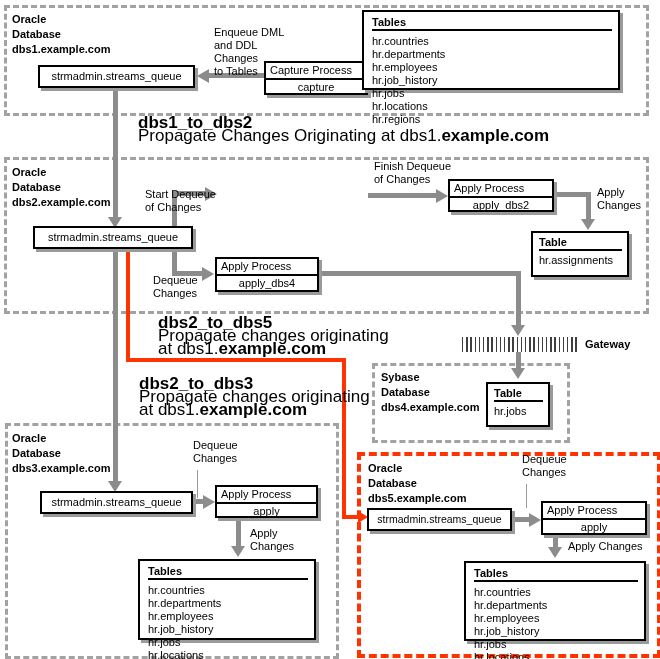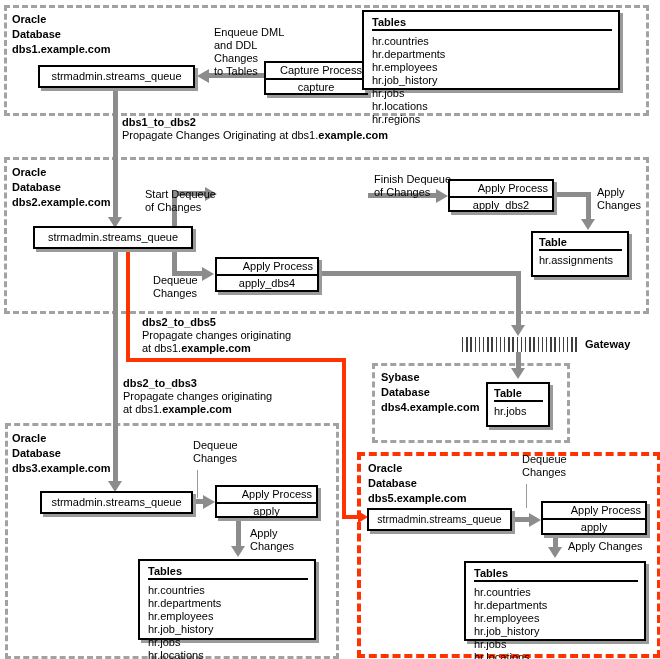--- a/index.html
+++ b/index.html
@@ -4,25 +4,25 @@
 <style>
   html,body{margin:0;padding:0;background:#fff;}
   .stage{position:relative;width:660px;height:659px;background:#fff;overflow:hidden;
          font-family:"Liberation Sans",sans-serif;color:#000;}
   .sec{position:absolute;border:3px dashed #a2a2a2;z-index:0;}
   .sec.red{border:4px dashed #ff3300;}
   .sec-title{position:absolute;font-size:11px;line-height:15px;font-weight:bold;
              white-space:pre-line;z-index:5;}
   .lbl{position:absolute;font-size:11px;line-height:13px;white-space:pre-line;z-index:5;}
   .lbl .b,.b{font-weight:bold;}
-  .lblblock{position:absolute;font-size:11px;line-height:13px;z-index:5;}
+  .lblblock{position:absolute;font-size:17px;line-height:13px;z-index:5;margin-left:16px;}
   .box{position:absolute;background:#fff;border:2px solid #000;box-shadow:3px 3px 0 #9a9a9a;
        z-index:3;box-sizing:border-box;font-size:11px;}
   .qbox{text-align:center;padding-top:3px;}
-  .pt{border-bottom:2px solid #000;text-align:right;padding:1px 4px 2px;}
+  .pt{border-bottom:2px solid #000;text-align:left;padding:1px 4px 2px;}
   .pb{text-align:center;padding:1px 20px;}
   .thead{font-weight:bold;padding:4px 8px 1px;}
   .rule{height:2px;background:#000;margin:0 6px 2px 8px;}
   .tcols{display:flex;padding:2px 4px 0 8px;flex-direction:column;}
   .tcol{line-height:13px;}
   .tfree{padding:2px 6px 0;line-height:13px;}
   .hline,.vline{position:absolute;background:#8c8c8c;z-index:1;}
   .rl{background:#ff3300;z-index:2;}
   .thin{background:#9a9a9a;z-index:1;}
   .ah{position:absolute;width:0;height:0;z-index:2;}
@@ -86,21 +86,21 @@
   <div class="lblblock" style="left:122px;top:116px;">
     <div class="b">dbs1_to_dbs2</div>
     <div><span>Propagate Changes Originating at dbs1.</span><span class="b">example.com</span></div>
   </div>
 
   <div class="sec-title" style="left:12px;top:165px;">Oracle
 Database
 dbs2.example.com</div>
   <div class="lbl" style="left:145px;top:160px;margin-top:28px;">Start Dequeue
 of Changes</div>
-  <div class="lbl" style="left:374px;top:173px;">Finish Dequeue
+  <div class="lbl" style="left:374px;top:160px;">Finish Dequeue
 of Changes</div>
 
   <div class="vline" style="left:172px;top:191px;width:5px;height:85px;"></div>
   <div class="hline" style="left:172px;top:191px;width:34px;height:5px;"></div>
   <div class="ah ah-right" style="left:205px;top:187px;"></div>
   <div class="hline" style="left:172px;top:271px;width:31px;height:5px;"></div>
   <div class="ah ah-right" style="left:202px;top:267px;"></div>
 
 
   <div class="hline" style="left:368px;top:193px;width:70px;height:5px;"></div>

